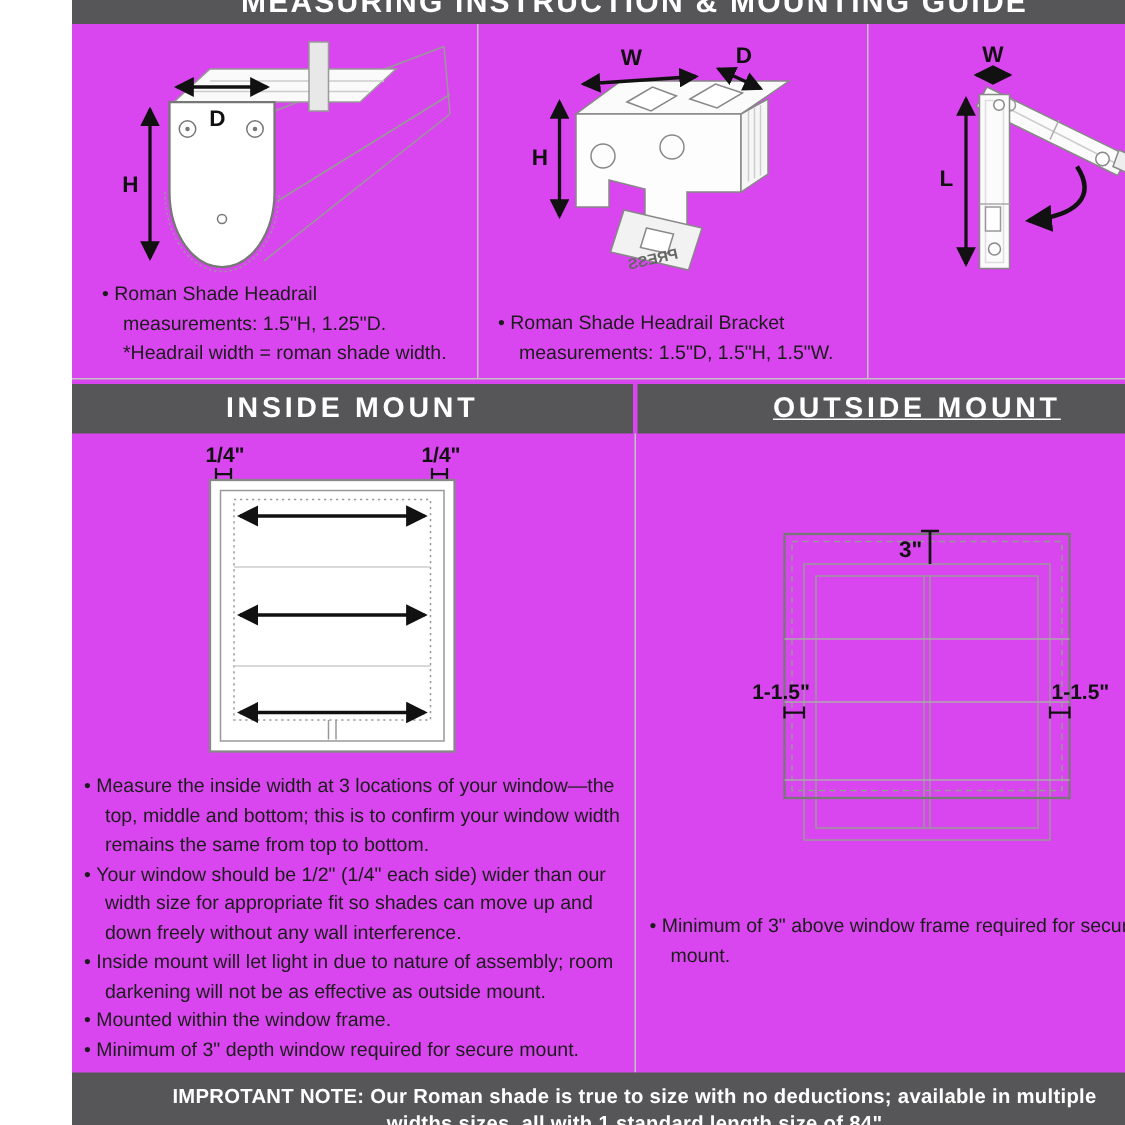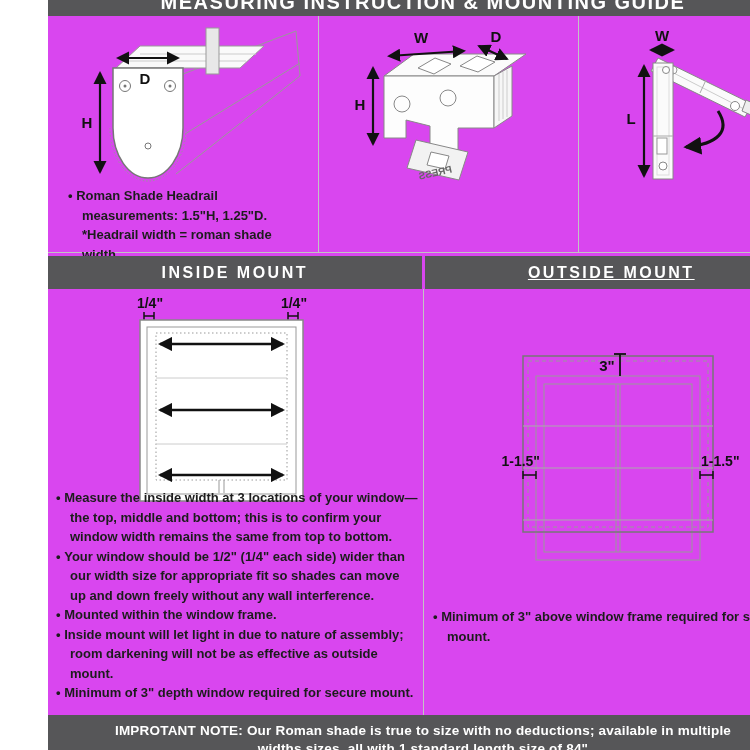--- a/index.html
+++ b/index.html
@@ -14,39 +14,39 @@
   }
   .top-banner span{
     display:block;margin-top:-9px;font-size:20px;font-weight:bold;color:#fff;
     letter-spacing:1.5px;white-space:nowrap;
   }
   .mount-banners{
     position:absolute;left:0;top:256px;width:750px;height:33px;display:flex;
   }
   .mount-banner{
     flex:1;background:#565658;color:#fff;display:flex;align-items:center;justify-content:center;
-    font-size:16px;font-weight:bold;letter-spacing:2.5px;
+    font-size:19px;font-weight:bold;letter-spacing:2.5px;
   }
   .mount-banner.left{margin-right:1.5px;}
   .mount-banner.right{margin-left:1.5px;text-decoration:underline;}
   .footer-banner{
     position:absolute;left:0;top:715px;width:750px;height:35px;background:#565658;
     color:#fff;text-align:center;overflow:hidden;padding-top:7px;box-sizing:border-box;
   }
   .footer-banner div{font-size:13.5px;font-weight:bold;line-height:18px;letter-spacing:.2px;}
   
   .vdiv{position:absolute;width:1px;background:#c3c3c3;}
   .hdiv{position:absolute;height:1px;background:#c3c3c3;}
   
   .diagram{position:absolute;}
   .dim{font:bold 15px "Liberation Sans",sans-serif;fill:#111;}
   .dim-sm{font:bold 14px "Liberation Sans",sans-serif;fill:#111;}
   .press-txt{font:bold 10px "Liberation Sans",sans-serif;fill:#666;}
   
-  .caption,.bullets{position:absolute;font-size:13px;font-weight:bold;color:#1c1c1c;line-height:19.5px;}
+  .caption,.bullets{position:absolute;font-size:13px;font-weight:normal;color:#1c1c1c;line-height:19.5px;}
   .caption p,.bullets p{margin:0;padding-left:14px;text-indent:-14px;}
   .caption p::before,.bullets p::before{content:"\2022\00a0";}
 </style>
 </head>
 <body>
 
 <div class="sheet">
 
   <svg width="0" height="0" style="position:absolute">
     <defs>
@@ -135,20 +135,23 @@
 
     <line x1="73" y1="34" x2="95" y2="34" stroke="#111" stroke-width="2.2" marker-start="url(#arr)" marker-end="url(#arr)"></line>
     <text x="84" y="25" class="dim" text-anchor="middle">W</text>
     <line x1="66" y1="50" x2="66" y2="160" stroke="#111" stroke-width="2.2" marker-start="url(#arr)" marker-end="url(#arr)"></line>
     <text x="53" y="108" class="dim" text-anchor="middle">L</text>
   </svg>
 
   <div class="caption" style="left:20px;top:186px;width:232px;">
     <p>Roman Shade Headrail measurements: 1.5"H, 1.25"D. *Headrail width = roman shade width.</p>
   </div>
+  <div class="caption" style="left:284px;top:205px;width:232px;">
+    <p>Roman Shade Headrail Bracket measurements: 1.5"D, 1.5"H, 1.5"W.</p>
+  </div>
 
   <div class="mount-banners">
     <div class="mount-banner left">INSIDE MOUNT</div>
     <div class="mount-banner right">OUTSIDE MOUNT</div>
   </div>
 
   <svg class="diagram" style="left:0;top:290px;" width="375" height="218" viewBox="0 0 375 218">
     <text x="102" y="18" class="dim-sm" text-anchor="middle">1/4"</text>
     <text x="246" y="18" class="dim-sm" text-anchor="middle">1/4"</text>
     <g stroke="#111" stroke-width="1.5">
@@ -168,25 +171,25 @@
     <line x1="108" y1="154" x2="239" y2="154" stroke="#ccc"></line>
     <g stroke="#111" stroke-width="2.4">
       <line x1="112" y1="54" x2="235" y2="54" marker-start="url(#arr)" marker-end="url(#arr)"></line>
       <line x1="112" y1="120" x2="235" y2="120" marker-start="url(#arr)" marker-end="url(#arr)"></line>
       <line x1="112" y1="185" x2="235" y2="185" marker-start="url(#arr)" marker-end="url(#arr)"></line>
     </g>
     <line x1="171" y1="190" x2="171" y2="203" stroke="#999"></line>
     <line x1="176" y1="190" x2="176" y2="203" stroke="#999"></line>
   </svg>
 
-  <div class="bullets" style="left:8px;top:488px;width:362px;">
+  <div class="bullets" style="left:8px;top:514px;width:362px;">
     <p>Measure the inside width at 3 locations of your window—the top, middle and bottom; this is to confirm your window width remains the same from top to bottom.</p>
     <p>Your window should be 1/2" (1/4" each side) wider than our width size for appropriate fit so shades can move up and down freely without any wall interference.</p>
+    <p>Inside mount will let light in due to nature of assembly; room darkening will not be as effective as outside mount.</p>
     <p>Mounted within the window frame.</p>
-    <p>Inside mount will let light in due to nature of assembly; room darkening will not be as effective as outside mount.</p>
     <p>Minimum of 3" depth window required for secure mount.</p>
   </div>
 
   <svg class="diagram" style="left:375px;top:340px;" width="375" height="232" viewBox="0 0 375 232">
 
     <rect x="113" y="36" width="164" height="184" fill="none" stroke="#999"></rect>
     <rect x="121" y="44" width="148" height="168" fill="none" stroke="#999"></rect>
     <line x1="193" y1="44" x2="193" y2="212" stroke="#999"></line>
     <line x1="197" y1="44" x2="197" y2="212" stroke="#999"></line>
 

